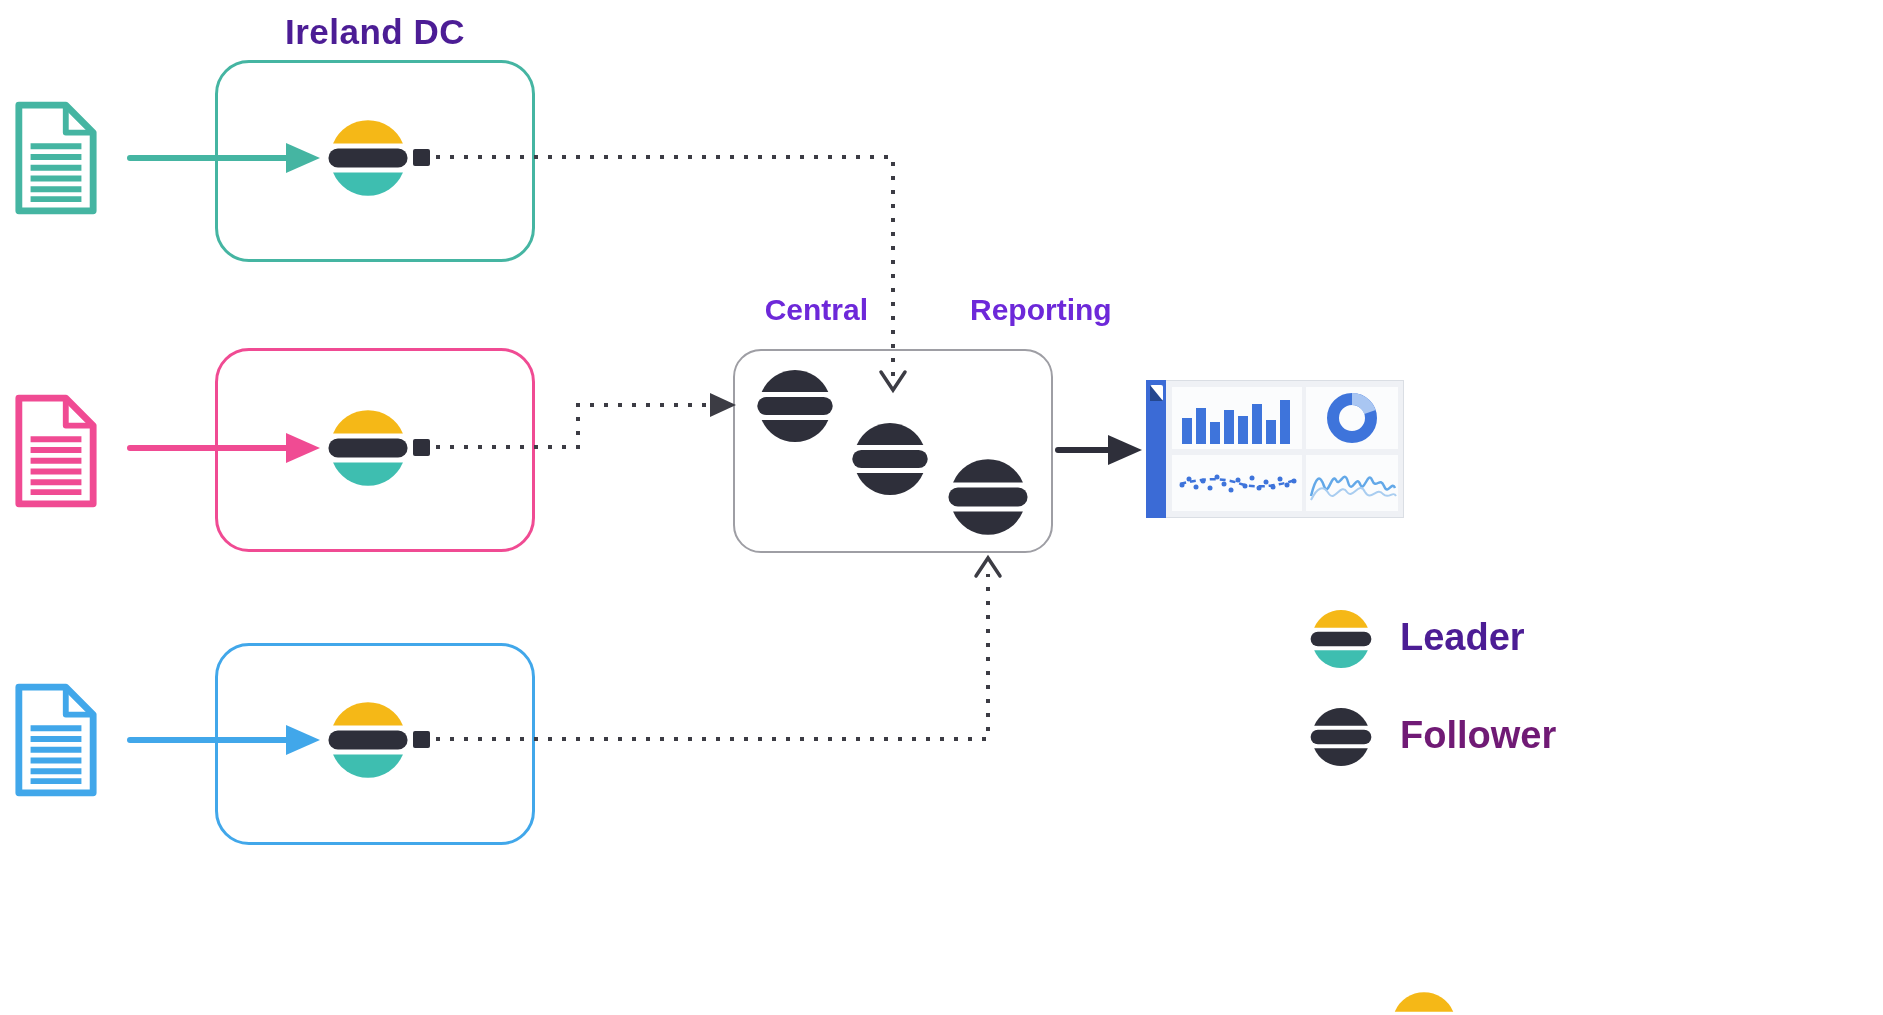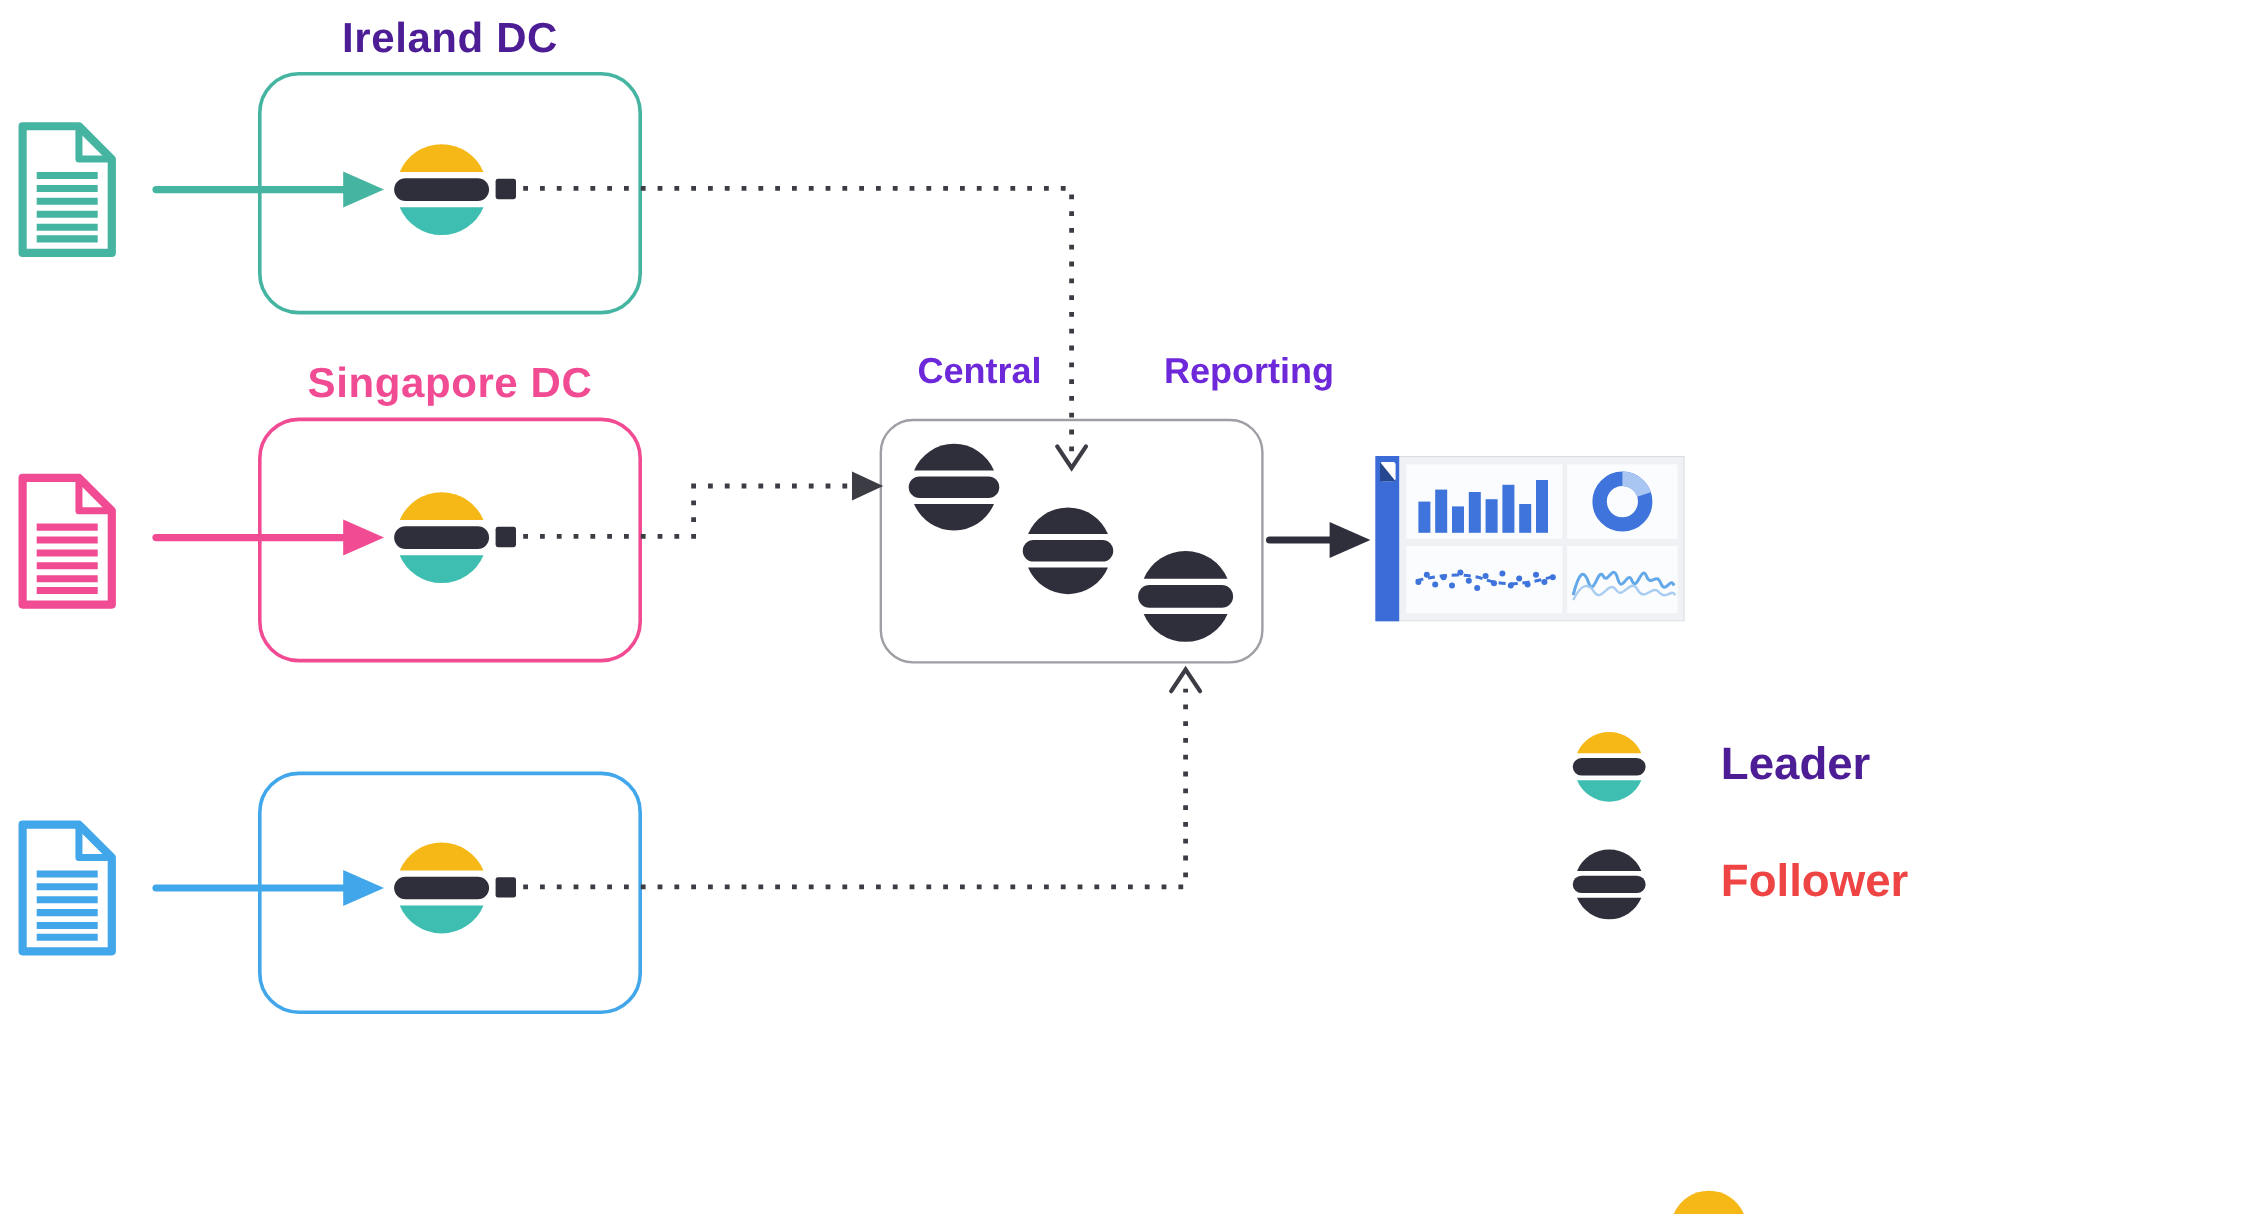--- a/index.html
+++ b/index.html
@@ -3,34 +3,34 @@
 <meta charset="utf-8">
 <style>
   * { margin:0; padding:0; box-sizing:border-box; }
   html,body { background:#fff; font-family:"Liberation Sans","DejaVu Sans",sans-serif; }
   .canvas { position:relative; width:1883px; height:1015px; background:#fff; overflow:hidden; }
 
   .dc-label { position:absolute; width:320px; text-align:center; font-size:35px; font-weight:700; letter-spacing:0.5px; }
   .teal-text { color:#4c1d95; }
   .pink-text { color:#F04B93; }
   .blue-text { color:#41A7EA; }
-  .dark-text { color:#ef4444; }
+  .dark-text { color:#701a75; }
 
   .dc-box { position:absolute; width:320px; height:202px; border-radius:34px; border:3px solid; background:transparent; }
   .b-teal { border-color:#45B5A2; }
   .b-pink { border-color:#F04B93; }
   .b-blue { border-color:#41A7EA; }
 
   .central-word { position:absolute; font-size:30px; font-weight:700; color:#6d28d9; white-space:nowrap; }
   .central-box { position:absolute; left:733px; top:349px; width:320px; height:204px; border:2px solid #9E9EA4; border-radius:28px; background:#fff; }
 
   .icon { position:absolute; }
   .plug { position:absolute; width:17px; height:17px; background:#2E2F3A; border-radius:2px; }
 
-  .legend-label { position:absolute; font-size:38px; font-weight:700; white-space:nowrap;margin-left:34px; }
+  .legend-label { position:absolute; font-size:38px; font-weight:700; white-space:nowrap; }
 
   .connectors { position:absolute; left:0; top:0; pointer-events:none; }
 </style>
 </head>
 <body>
 
 <div class="canvas">
 
   <svg width="0" height="0" style="position:absolute" aria-hidden="true">
     <defs>
@@ -62,21 +62,20 @@
   <div class="dc-label teal-text" style="left:215px; top:12px;">Ireland DC</div>
   <div class="dc-box b-teal" style="left:215px; top:60px;"></div>
   <svg class="icon" style="left:12px; top:100px; color:#45B5A2;" width="88" height="116" viewBox="0 0 90 118">
       <use href="#doc-sym"></use>
     </svg>
   <svg class="icon" style="left:325px; top:115px;" width="86" height="86" viewBox="0 0 100 100">
       <use href="#es-colored"></use>
     </svg>
   <div class="plug" style="left:413px; top:149px;"></div>
 
-  <div class="dc-label pink-text" style="left:215px; top:300px;">Singapore DC</div>
   <div class="dc-box b-pink" style="left:215px; top:348px; height:204px;"></div>
   <svg class="icon" style="left:12px; top:393px; color:#F04B93;" width="88" height="116" viewBox="0 0 90 118">
       <use href="#doc-sym"></use>
     </svg>
   <svg class="icon" style="left:325px; top:405px;" width="86" height="86" viewBox="0 0 100 100">
       <use href="#es-colored"></use>
     </svg>
   <div class="plug" style="left:413px; top:439px;"></div>
 
   <div class="dc-box b-blue" style="left:215px; top:643px;"></div>

